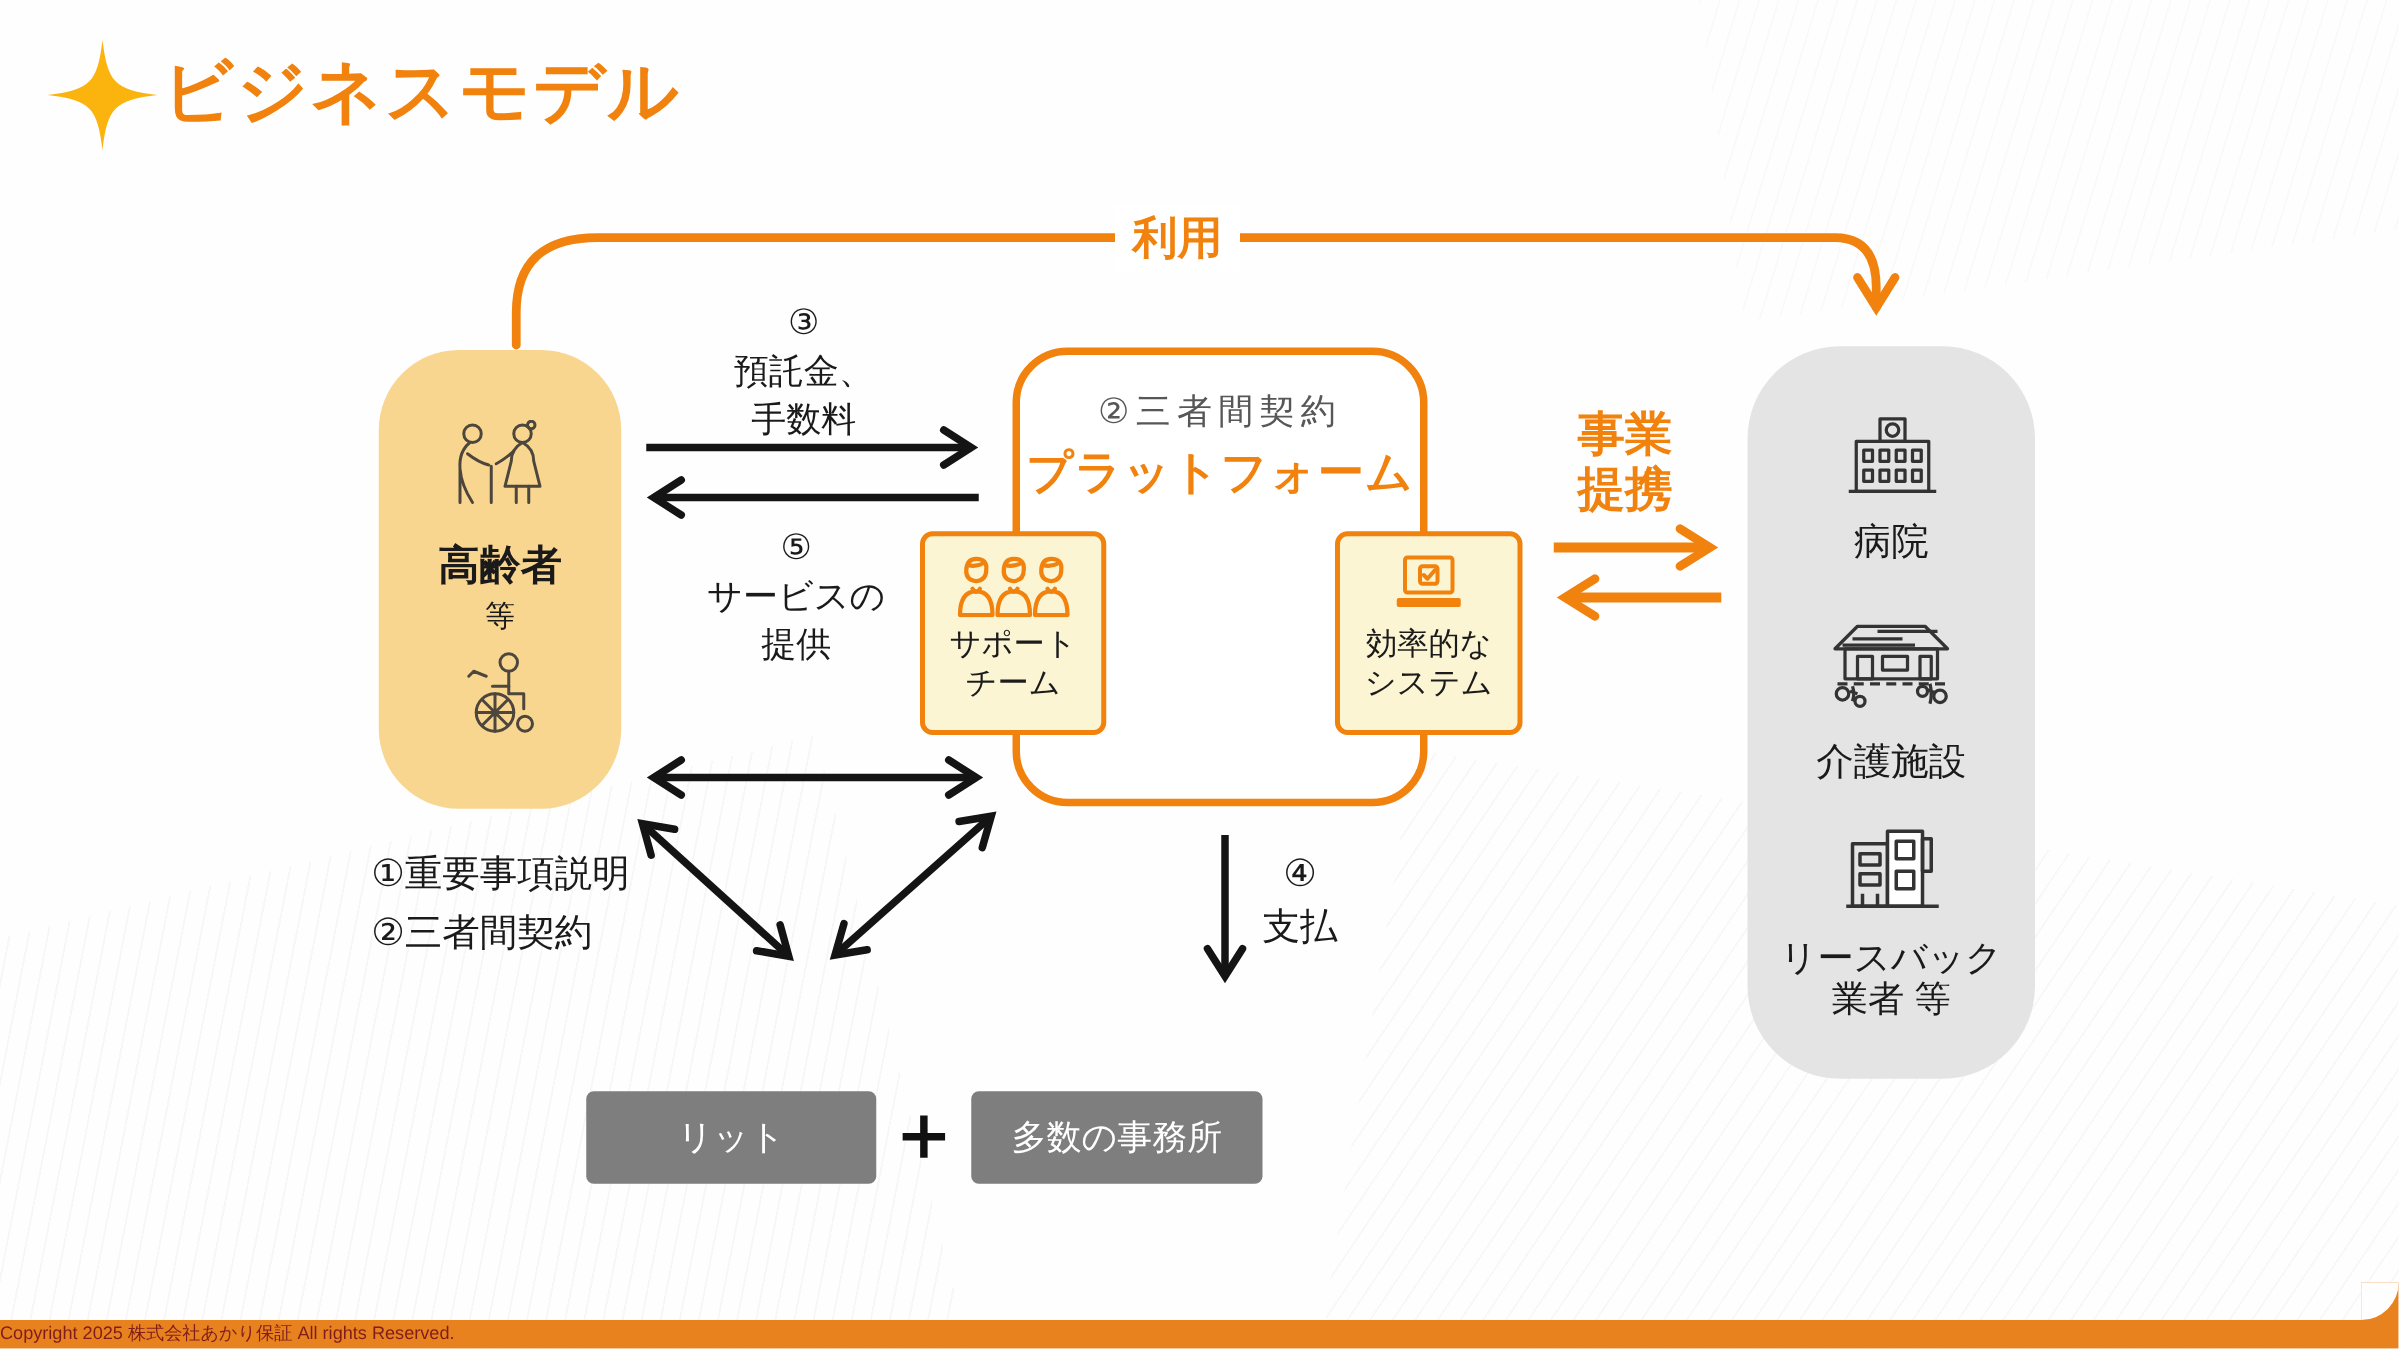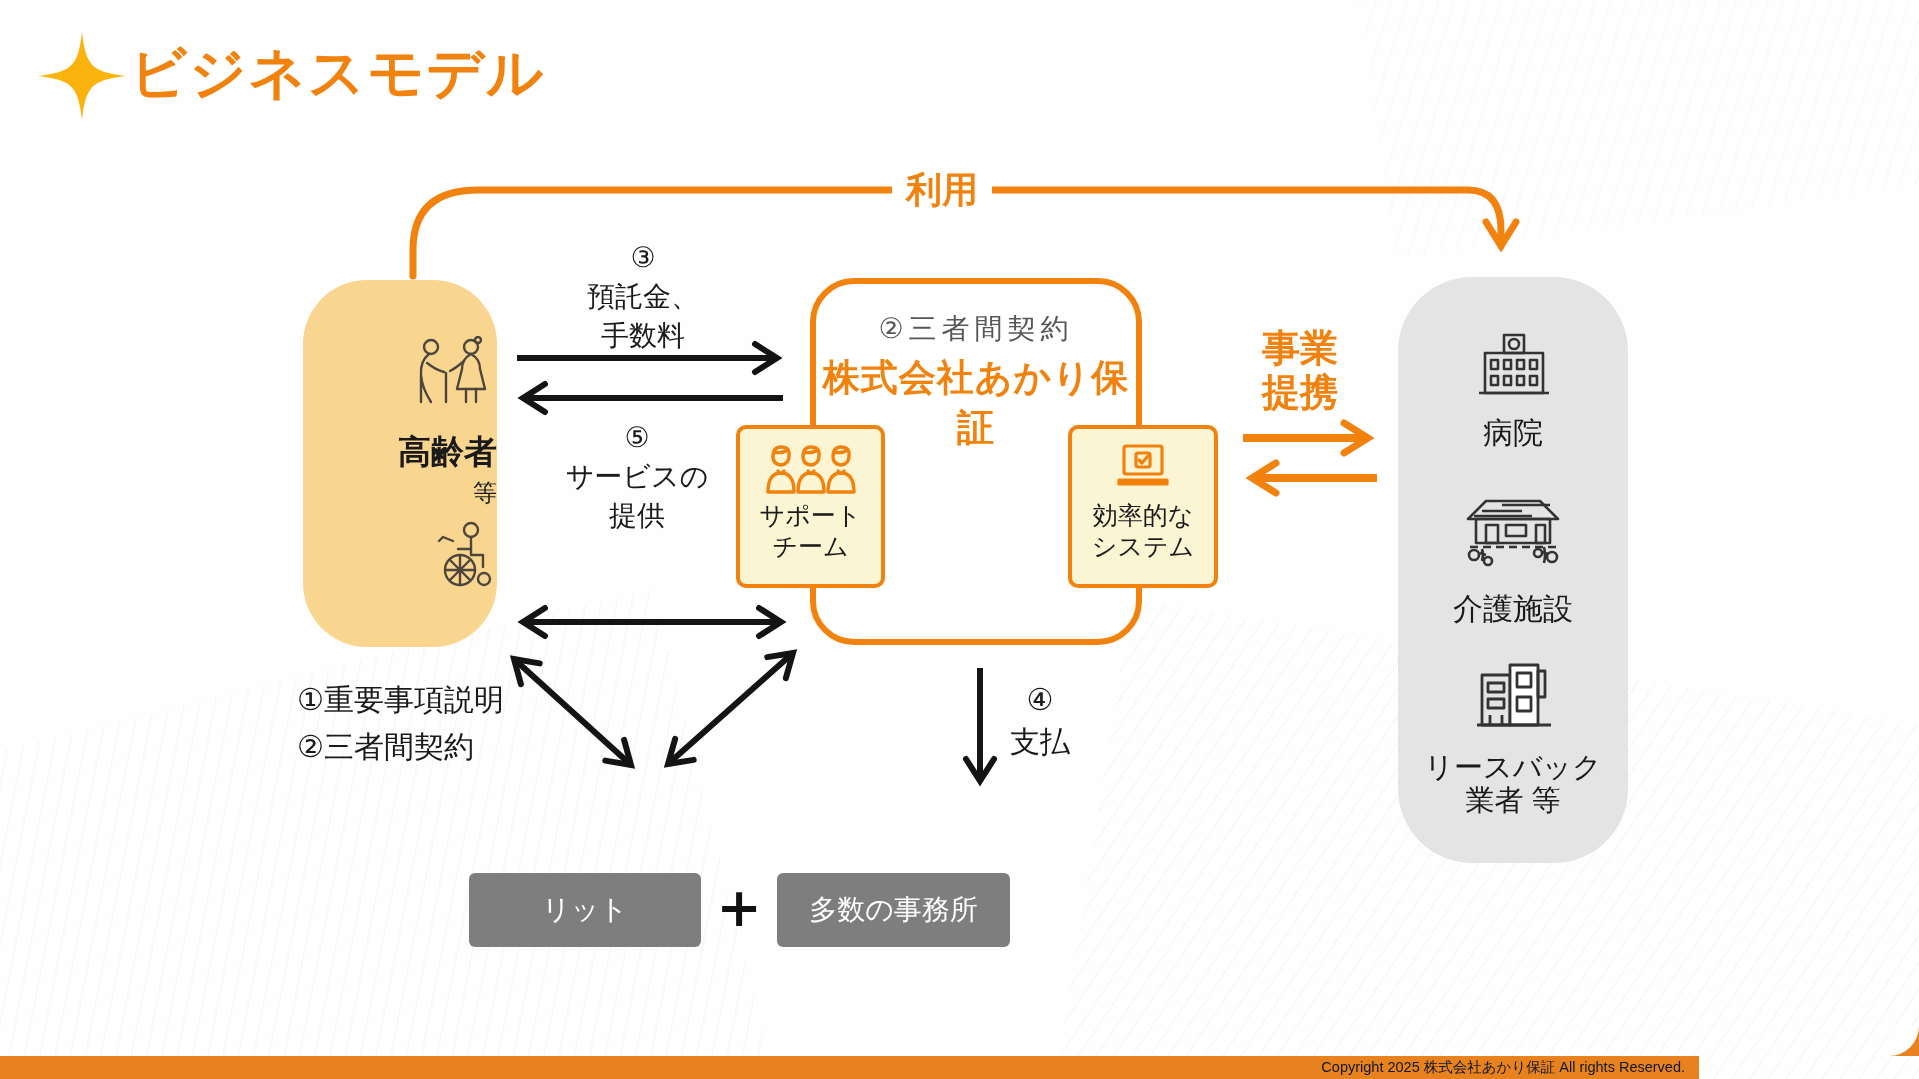--- a/index.html
+++ b/index.html
@@ -11,21 +11,21 @@
     background:repeating-linear-gradient(115deg, rgba(225,225,225,.45) 0 1.5px, transparent 1.5px 15px);}
   .hatch.h1{left:-250px;bottom:-140px;width:980px;height:520px;transform:rotate(-14deg);opacity:.55;}
   .hatch.h2{right:-220px;bottom:-60px;width:1050px;height:460px;transform:rotate(9deg);opacity:.5;}
   .hatch.h3{right:-150px;top:-120px;width:700px;height:330px;transform:rotate(-8deg);opacity:.35;}
 
   
   .slide-title{left:130px;top:36px;font-size:56px;font-weight:bold;color:#F0820D;letter-spacing:2px;}
 
   
   .elderly-box{left:303px;top:280px;width:194px;height:367px;border-radius:64px;background:#F9D690;
-    display:flex;flex-direction:column;align-items:flex-end;}
+    display:flex;flex-direction:column;align-items:center;}
   .elderly-title{font-size:33px;font-weight:bold;color:#1a1a1a;margin-top:24px;}
   .elderly-suffix{font-size:24px;color:#1a1a1a;margin-top:2px;}
 
   .platform-box{left:810px;top:278px;width:332px;height:367px;border-radius:44px;background:#fff;
     border:6px solid #F0820D;box-sizing:border-box;text-align:center;}
   .platform-brand{margin-top:26px;font-size:28px;color:#575757;letter-spacing:5px;}
   .platform-name{margin-top:5px;font-size:37px;font-weight:bold;color:#F0820D;letter-spacing:1px;}
 
   .card{top:425px;height:163px;background:#FCF5D3;border:4px solid #F0820D;border-radius:10px;
     box-sizing:border-box;display:flex;flex-direction:column;align-items:center;z-index:4;}
@@ -55,22 +55,22 @@
   .legal-box{left:326px;top:800px;width:817px;height:125px;border-radius:30px;background:#E1E1E2;text-align:center;}
   .legal-title{margin-top:21px;font-size:33px;font-weight:bold;color:#111;letter-spacing:1px;}
   .firm{top:873px;height:74px;background:#7E7E7E;border-radius:6px;display:flex;align-items:center;
     justify-content:center;color:#fff;font-size:28px;z-index:5;}
   .firm1{left:469px;width:232px;}
   .firm2{left:777px;width:233px;}
   .plus-sign{left:701px;top:869px;width:76px;height:74px;display:flex;align-items:center;justify-content:center;
     font-size:62px;font-weight:bold;color:#111;z-index:5;}
 
   
-  .footer-bar{left:0;bottom:0;width:1699px;height:23px;background:#E8821E;color:#0f172a;
-    font-size:14.5px;line-height:23px;text-align:right;padding-right:14px;box-sizing:border-box;z-index:7;}
+  .footer-bar{left:0;bottom:0;width:1919px;height:23px;background:#E8821E;color:#7f1d1d;
+    font-size:14.5px;line-height:23px;padding-right:14px;box-sizing:border-box;z-index:7;}
   .corner-orange{right:0;bottom:23px;width:30px;height:30px;background:#E8821E;z-index:6;}
   .corner-white{right:0;bottom:23px;width:30px;height:30px;background:#fefefe;border-bottom-right-radius:30px;z-index:6;}
 
   .overlay{position:absolute;left:0;top:0;z-index:5;pointer-events:none;}
   svg{display:block;}
 </style>
 </head>
 <body>
 
 <div class="stage">
@@ -103,21 +103,21 @@
       <path d="M40 28 L27 28"></path>
       <circle cx="29" cy="49" r="15"></circle>
       <path d="M29 34 L29 64 M14 49 L44 49 M19 39 L39 59 M19 59 L39 39"></path>
       <circle cx="53" cy="58" r="6"></circle>
       <path d="M22 20 L12 16 M12 16 L8 20"></path>
     </svg>
   </div>
 
   <div class="abs platform-box">
     <div class="platform-brand">②三者間契約</div>
-    <div class="platform-name">株式会社あかり保証</div>
+    <div class="platform-name">プラットフォーム</div>
   </div>
 
   <div class="abs card card1">
     <svg class="cicon" width="92" height="52" viewBox="0 0 92 52" fill="none" stroke="#F0820D" stroke-width="3.4" stroke-linecap="round" stroke-linejoin="round">
       <path d="M8 15 Q8 5 16 5 Q25 5 24 14 Q24 22 16 23 Q8 22 8 15 Z M9 10 Q16 12 23 8"></path>
       <path d="M3 50 Q3 31 16 31 Q29 31 29 50 Z M13 29 Q16 34 19 29"></path>
       <path d="M38 15 Q38 5 46 5 Q55 5 54 14 Q54 22 46 23 Q38 22 38 15 Z M39 10 Q46 12 53 8"></path>
       <path d="M33 50 Q33 31 46 31 Q59 31 59 50 Z M43 29 Q46 34 49 29"></path>
       <path d="M68 15 Q68 5 76 5 Q85 5 84 14 Q84 22 76 23 Q68 22 68 15 Z M69 10 Q76 12 83 8"></path>
       <path d="M63 50 Q63 31 76 31 Q89 31 89 50 Z M73 29 Q76 34 79 29"></path>

